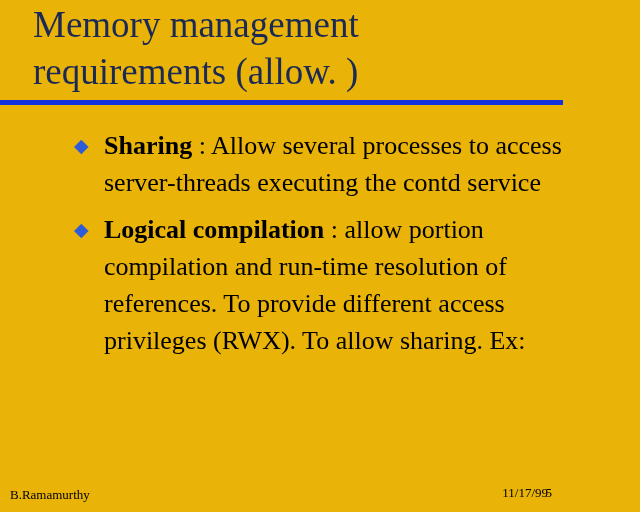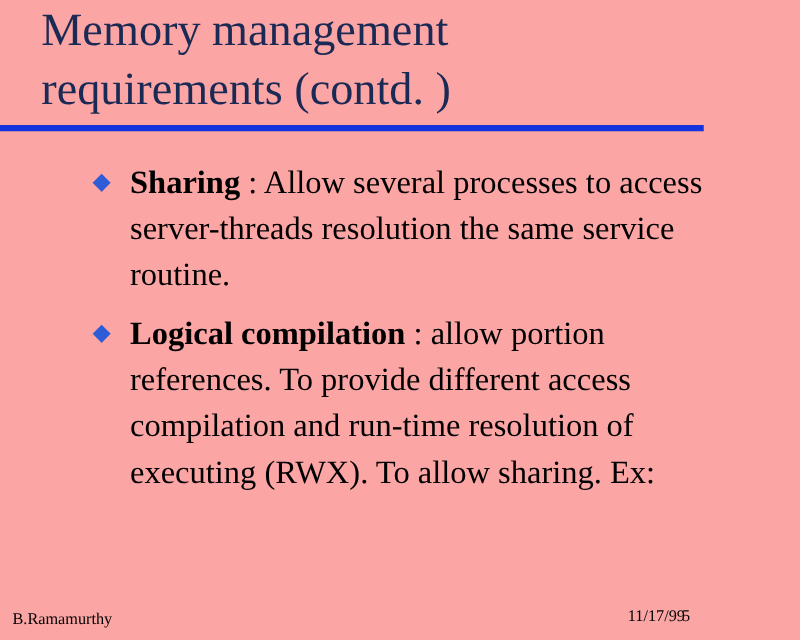--- a/index.html
+++ b/index.html
@@ -4,21 +4,21 @@
 <style>
   html, body {
     margin: 0;
     padding: 0;
     background: #ffffff;
   }
   .slide {
     position: relative;
     width: 640px;
     height: 512px;
-    background: #fca5a5;
+    background: #eab308;
     overflow: hidden;
     font-family: "Liberation Serif", "DejaVu Serif", serif;
   }
   .title {
     position: absolute;
     left: 33px;
     top: 1px;
     margin: 0;
     font-size: 37px;
     line-height: 47px;
@@ -75,43 +75,42 @@
   .footer-date  { position: absolute; left: 0; right: 16px; top: 0; text-align: right; }
   .footer-page  { position: absolute; right: 12px; top: 0; }
 </style>
 </head>
 <body>
 
 <div class="slide">
 
   <h1 class="title">
     <span class="title-line">Memory management</span>
-    <span class="title-line">requirements (contd. )</span>
+    <span class="title-line">requirements (allow. )</span>
   </h1>
 
   <div class="rule"></div>
 
   <div class="body">
 
     <div class="bullet-item">
       <span class="bullet-glyph">◆</span>
       <div class="bullet-text">
         <div class="line"><span class="lead">Sharing</span><span> : Allow several processes to access</span></div>
-        <div class="line">server-threads resolution the same service</div>
-        <div class="line">routine.</div>
+        <div class="line">server-threads executing the contd service</div>
       </div>
     </div>
 
     <div class="bullet-item">
       <span class="bullet-glyph">◆</span>
       <div class="bullet-text">
         <div class="line"><span class="lead">Logical compilation</span><span> : allow portion</span></div>
+        <div class="line">compilation and run-time resolution of</div>
         <div class="line">references. To provide different access</div>
-        <div class="line">compilation and run-time resolution of</div>
-        <div class="line">executing (RWX). To allow sharing. Ex:</div>
+        <div class="line">privileges (RWX). To allow sharing. Ex:</div>
       </div>
     </div>
 
   </div>
 
   <div class="footer">
     <span class="footer-author">B.Ramamurthy</span>
     <span class="footer-date">11/17/99</span>
     <span class="footer-page">5</span>
   </div>

